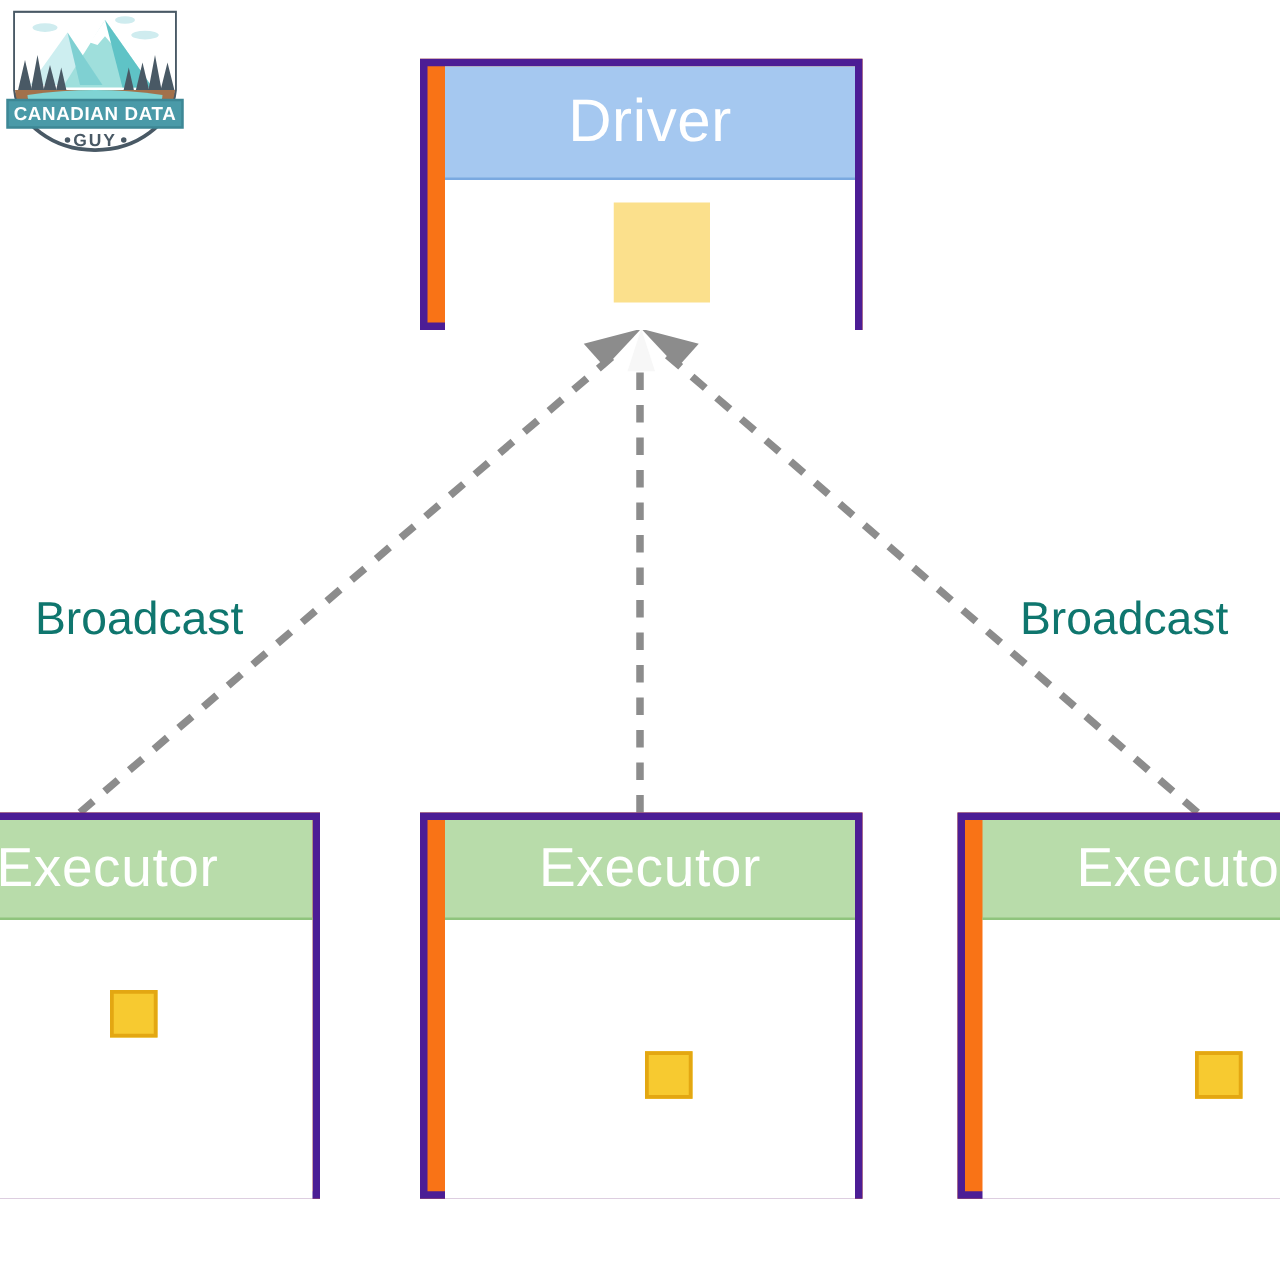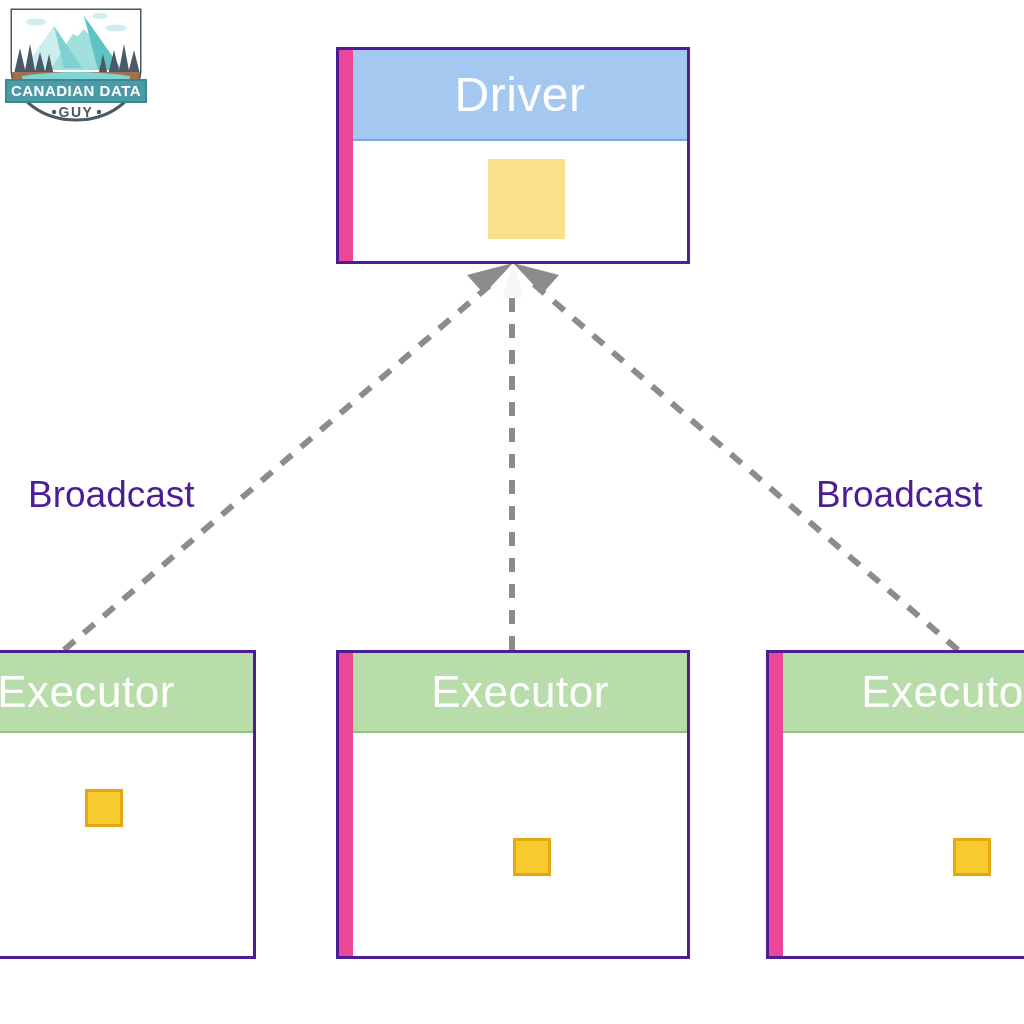--- a/index.html
+++ b/index.html
@@ -15,22 +15,22 @@
     width: 1024px;
     height: 1024px;
     background: #ffffff;
     overflow: hidden;
   }
 
   
   .node {
     position: absolute;
     box-sizing: border-box;
-    background: #ec4899;
-    border: 3px solid #4c1d95;
+    background: #f97316;
+    border: 6px solid #4c1d95;
     z-index: 3;
     padding-left: 14px;
   }
   .node-header {
     box-sizing: border-box;
     width: 100%;
     display: flex;
     align-items: center;
     justify-content: center;
     color: #ffffff;
@@ -104,21 +104,21 @@
     position: absolute;
     left: 0; top: 0;
     width: 1024px; height: 1024px;
     z-index: 2;
     pointer-events: none;
   }
 
   
   .broadcast-label {
     position: absolute;
-    color: #4c1d95;
+    color: #0f766e;
     font-size: 37px;
     white-space: nowrap;
     z-index: 4;
   }
   #broadcast-left  { left: 28px;  top: 474px; }
   #broadcast-right { left: 816px; top: 474px; }
 
   
   #logo {
     position: absolute;

